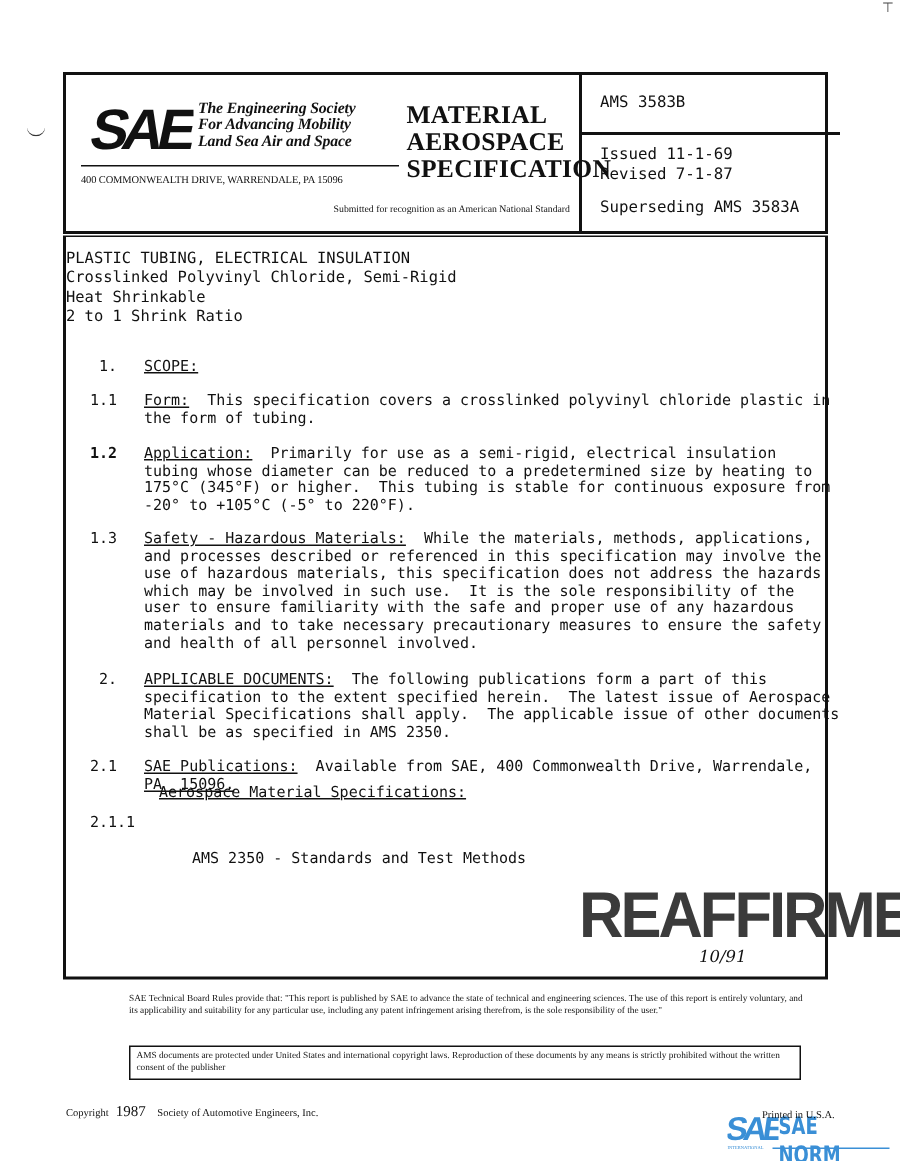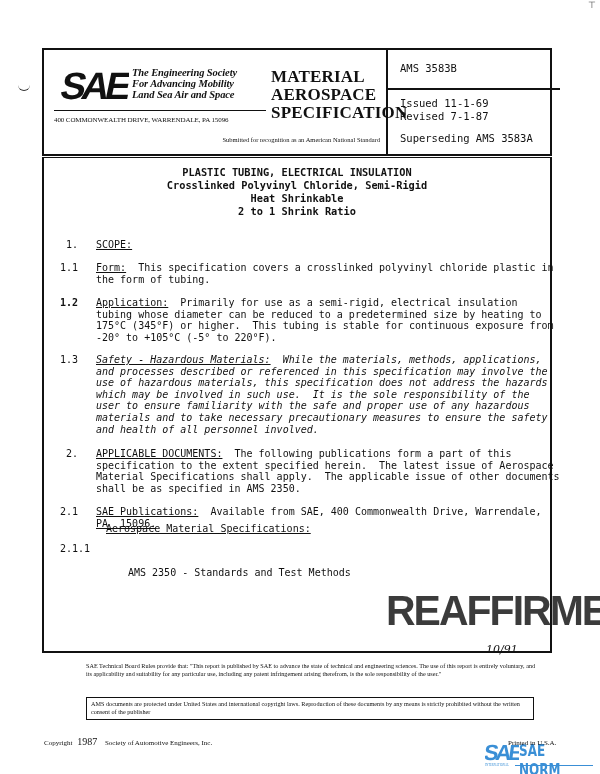--- a/index.html
+++ b/index.html
@@ -21,29 +21,29 @@
   .logo { position: absolute; left: 13px; top: 18px; width: 72px; height: 34px; }
   .tagline { position: absolute; left: 88px; top: 17px; font-size: 10.5px; font-style: italic; font-weight: bold; line-height: 11px; letter-spacing: -0.1px; }
   .address-rule { position: absolute; left: 10px; top: 60px; width: 212px; border-top: 1px solid #111; }
   .address { position: absolute; left: 10px; top: 66px; font-size: 7px; letter-spacing: -0.1px; white-space: nowrap; }
   .title-big { position: absolute; left: 227px; top: 18px; font-size: 17px; font-weight: bold; line-height: 18px; letter-spacing: 0.2px; }
   .submitted { position: absolute; right: 6px; top: 86px; font-size: 6.5px; white-space: nowrap; }
 
   
   .body-box { position: absolute; left: 42px; top: 157px; width: 510px; height: 496px; border: 2px solid #111; border-top: 1px solid #111; box-sizing: border-box; }
 
-  .doc-title { position: absolute; left: 0; width: 100%; top: 8px; text-align: center; font-size: 10.3px; line-height: 13px; font-weight: bold; }
+  .doc-title { position: absolute; left: 0; width: 100%; top: 8px; text-align: left; font-size: 10.3px; line-height: 13px; }
   .doc-title div { white-space: pre; }
 
   .para { position: absolute; font-size: 10px; line-height: 11.6px; white-space: pre; }
   .num { position: absolute; font-size: 10px; }
   .u { text-decoration: underline; }
 
   .stamp { position: absolute; left: 342px; top: 429px; font-family: "Liberation Sans", sans-serif; font-weight: bold; font-size: 41px; letter-spacing: -2px; color: #1a1a1a; transform: scaleY(1.05); opacity: 0.85; }
-  .stamp-date { position: absolute; left: 422px; top: 485px; font-family: "DejaVu Serif", serif; font-style: italic; font-size: 11px; margin-left: 20px; }
+  .stamp-date { position: absolute; left: 422px; top: 473px; font-family: "DejaVu Serif", serif; font-style: italic; font-size: 11px; }
 
   
   .tech-rules { position: absolute; left: 86px; top: 662px; width: 450px; font-size: 6.2px; line-height: 8px; }
   .copyright-box { position: absolute; left: 86px; top: 697px; width: 448px; height: 23px; border: 1px solid #111; box-sizing: border-box; padding: 2px 4px; font-size: 6.2px; line-height: 8px; }
   .copyright-line { position: absolute; left: 44px; top: 736px; font-size: 7px; white-space: nowrap; }
   .copyright-line .year { font-size: 10px; margin: 0 6px 0 3px; }
   .printed { position: absolute; left: 508px; top: 739px; font-size: 7px; }
   .watermark { position: absolute; left: 485px; top: 739px; width: 110px; height: 28px; }
   .wm-sae-norm { position: absolute; left: 34px; top: 2px; font-size: 16px; font-weight: bold; color: #3a8fd6; letter-spacing: 0px; font-family: "DejaVu Sans", sans-serif; transform: scaleX(0.75); transform-origin: left; }
   .wm-small { position: absolute; left: 0; top: 24px; font-size: 3px; color: #3a8fd6; }
@@ -106,21 +106,21 @@
   <div class="para mono" style="left:52px; top:104px;"><span class="u">Form:</span><span>  This specification covers a crosslinked polyvinyl chloride plastic in</span>
 <span>the form of tubing.</span></div>
 
   <div class="num mono" style="left:16px; top:139px;font-weight:bold;">1.2</div>
   <div class="para mono" style="left:52px; top:139px;"><span class="u">Application:</span><span>  Primarily for use as a semi-rigid, electrical insulation</span>
 <span>tubing whose diameter can be reduced to a predetermined size by heating to</span>
 <span>175°C (345°F) or higher.  This tubing is stable for continuous exposure from</span>
 <span>-20° to +105°C (-5° to 220°F).</span></div>
 
   <div class="num mono" style="left:16px; top:196px;">1.3</div>
-  <div class="para mono" style="left:52px; top:196px;font-style:italic;"><span class="u">Safety - Hazardous Materials:</span><span>  While the materials, methods, applications,</span>
+  <div class="para mono" style="left:52px; top:196px;"><span class="u">Safety - Hazardous Materials:</span><span>  While the materials, methods, applications,</span>
 <span>and processes described or referenced in this specification may involve the</span>
 <span>use of hazardous materials, this specification does not address the hazards</span>
 <span>which may be involved in such use.  It is the sole responsibility of the</span>
 <span>user to ensure familiarity with the safe and proper use of any hazardous</span>
 <span>materials and to take necessary precautionary measures to ensure the safety</span>
 <span>and health of all personnel involved.</span></div>
 
   <div class="num mono" style="left:22px; top:290px;">2.</div>
   <div class="para mono" style="left:52px; top:290px;"><span class="u">APPLICABLE DOCUMENTS:</span><span>  The following publications form a part of this</span>
 <span>specification to the extent specified herein.  The latest issue of Aerospace</span>

